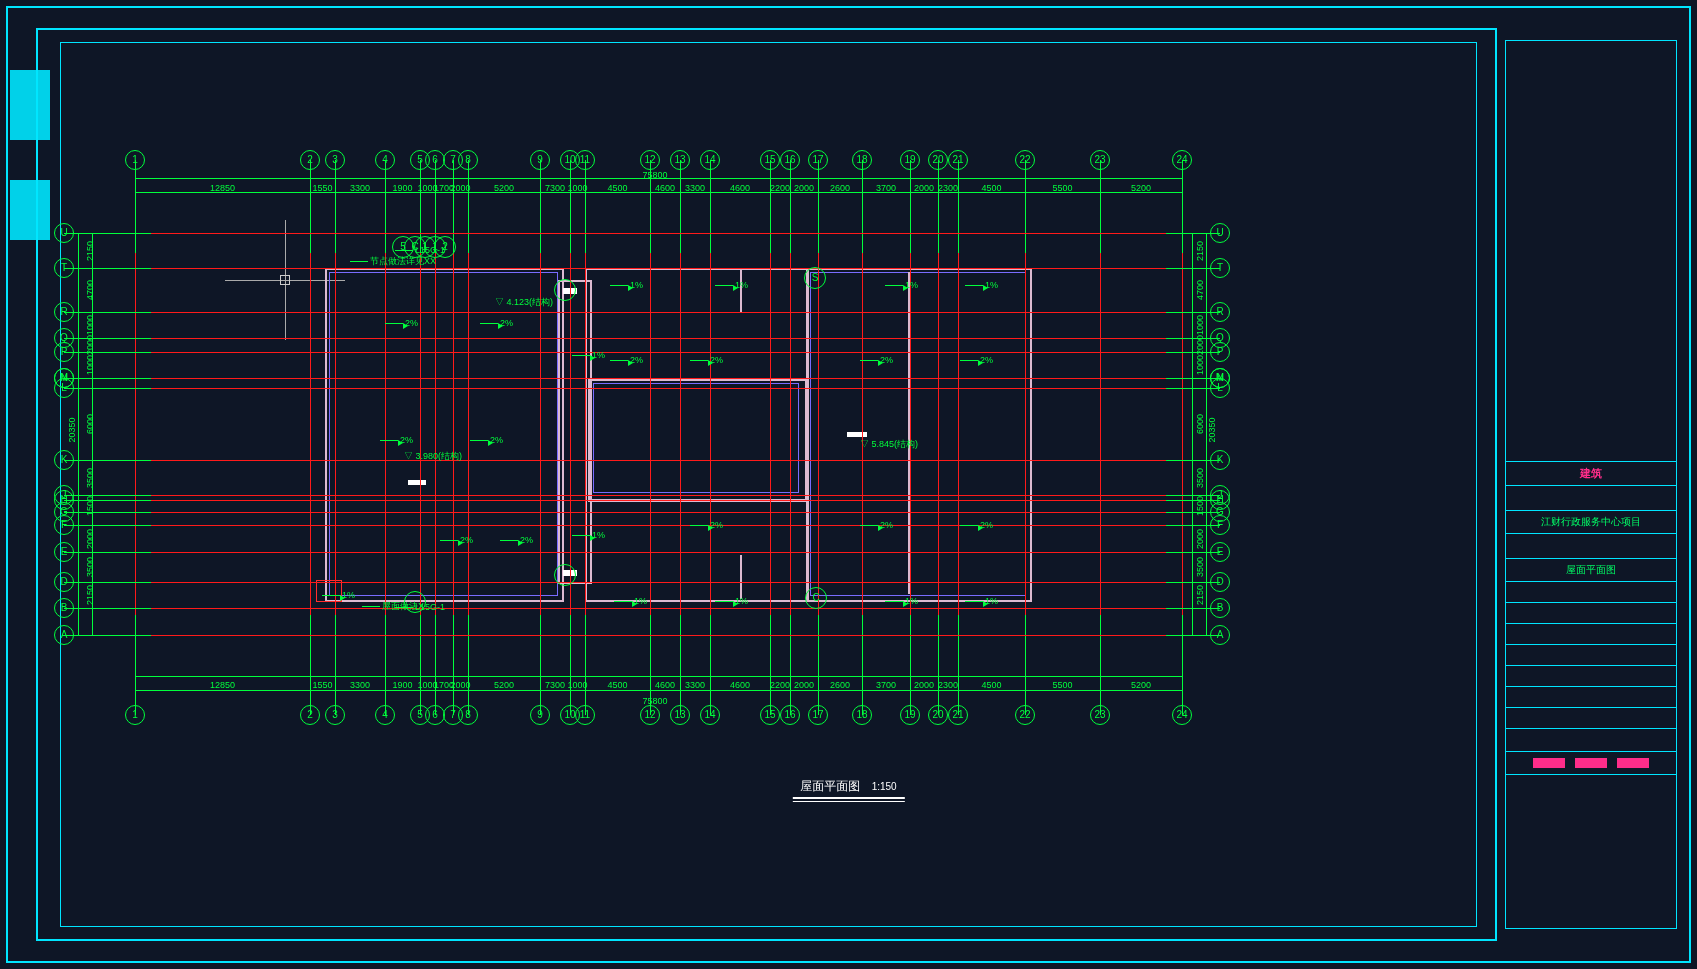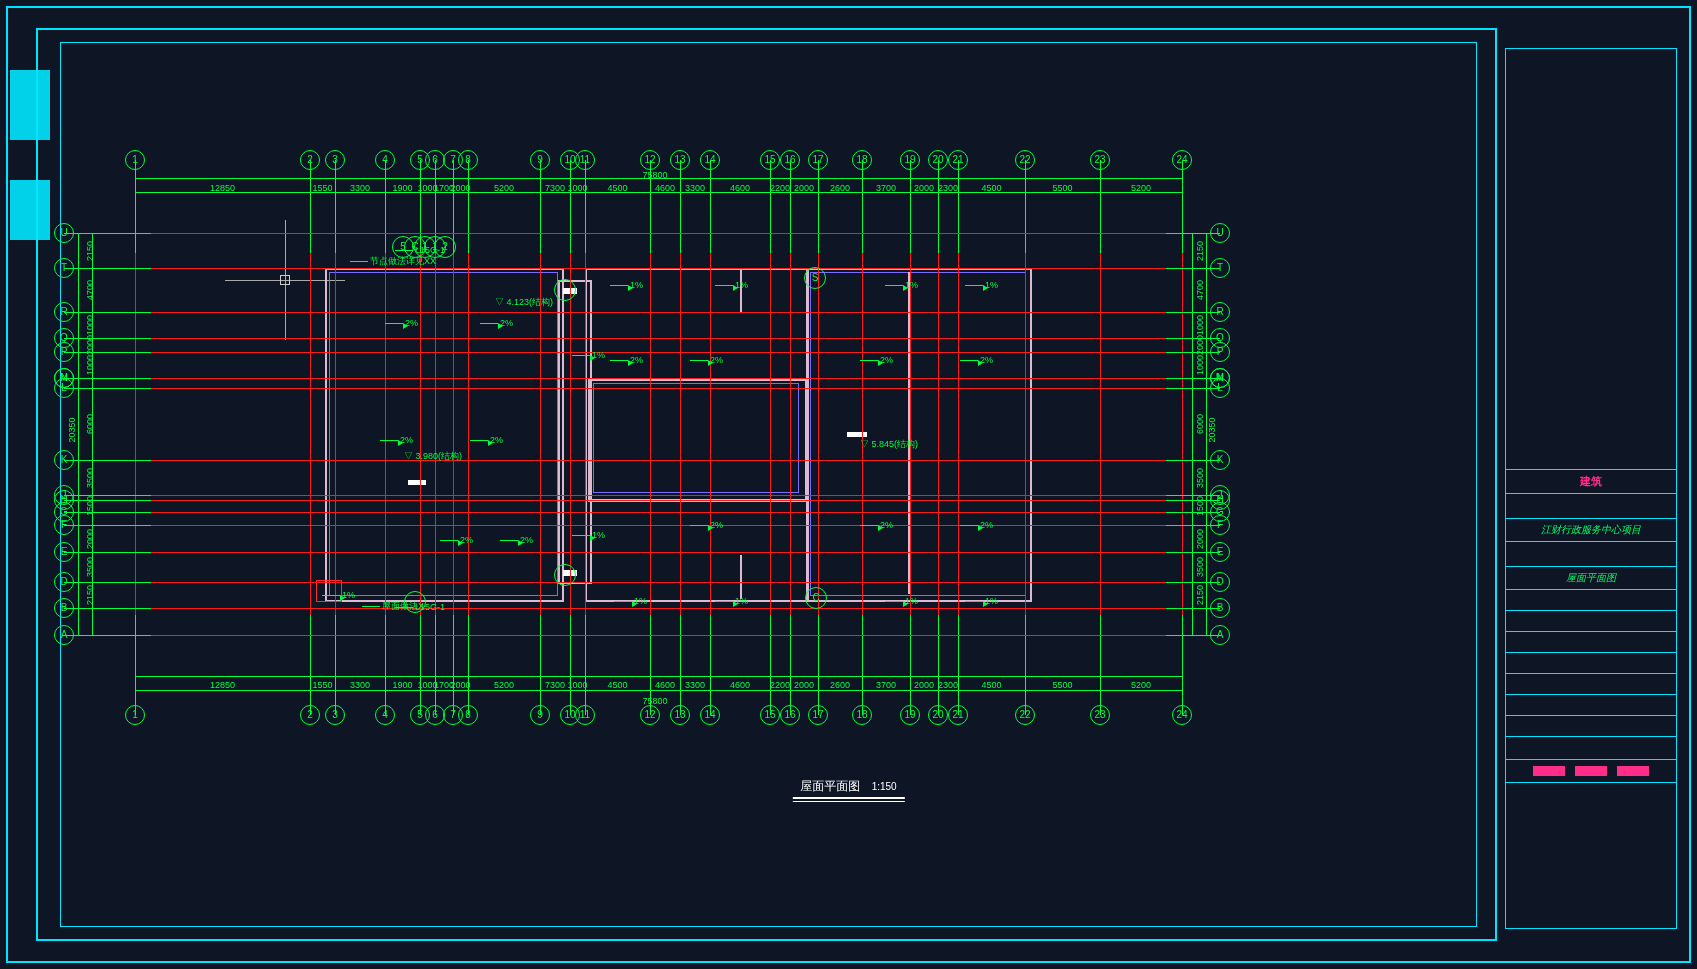--- a/index.html
+++ b/index.html
@@ -5,25 +5,25 @@
   html,body{margin:0;padding:0;background:#0e1626;font-family:"Microsoft YaHei",Arial,sans-serif;color:#fff;overflow:hidden;}
   #stage{position:relative;width:1697px;height:969px;background:#0e1626;}
   .border-outer{position:absolute;left:6px;top:6px;right:6px;bottom:6px;border:2px solid #00e5ff;}
   .border-inner{position:absolute;left:36px;top:28px;right:200px;bottom:28px;border:2px solid #00e5ff;}
   .border-inner2{position:absolute;left:60px;top:42px;right:220px;bottom:42px;border:1px solid #00e5ff;}
 
   .ruler{position:absolute;left:10px;width:40px;background:#00e5ff;opacity:.9;}
   .ruler.r1{top:70px;height:70px;}
   .ruler.r2{top:180px;height:60px;}
 
-  .titleblock{position:absolute;right:20px;top:40px;bottom:40px;width:170px;border:1px solid #00e5ff;margin-top:8px;}
+  .titleblock{position:absolute;right:20px;top:40px;bottom:40px;width:170px;border:1px solid #00e5ff;}
   .tb-row{border-top:1px solid #00e5ff;font-size:9px;padding:4px 6px;color:#00e5ff;text-align:center;}
   .tb-spacer{height:420px;}
   .tb-red{color:#ff2d8a;font-weight:bold;font-size:11px;}
-  .tb-green{color:#00ff66;font-size:10px;font-style:italic;}
+  .tb-green{color:#00ff66;font-size:10px;}
   .tb-bars{display:flex;gap:10px;justify-content:center;padding:6px 0;}
   .tb-bars span{display:inline-block;width:32px;height:10px;background:#ff2d8a;}
 
   .gridline{position:absolute;background:#ff1a1a;}
   .gridline.v{width:1px;}
   .gridline.h{height:1px;}
 
   .dimline{position:absolute;background:#00ff3c;}
   .dimline.v{width:1px;}
   .dimline.h{height:1px;}

